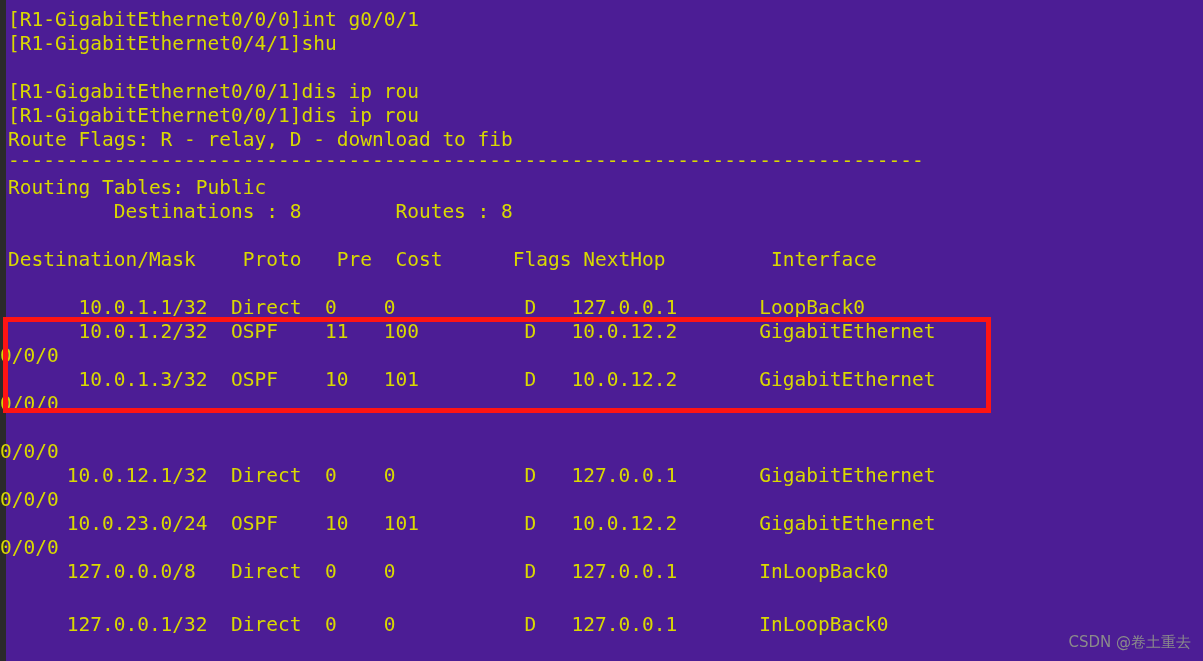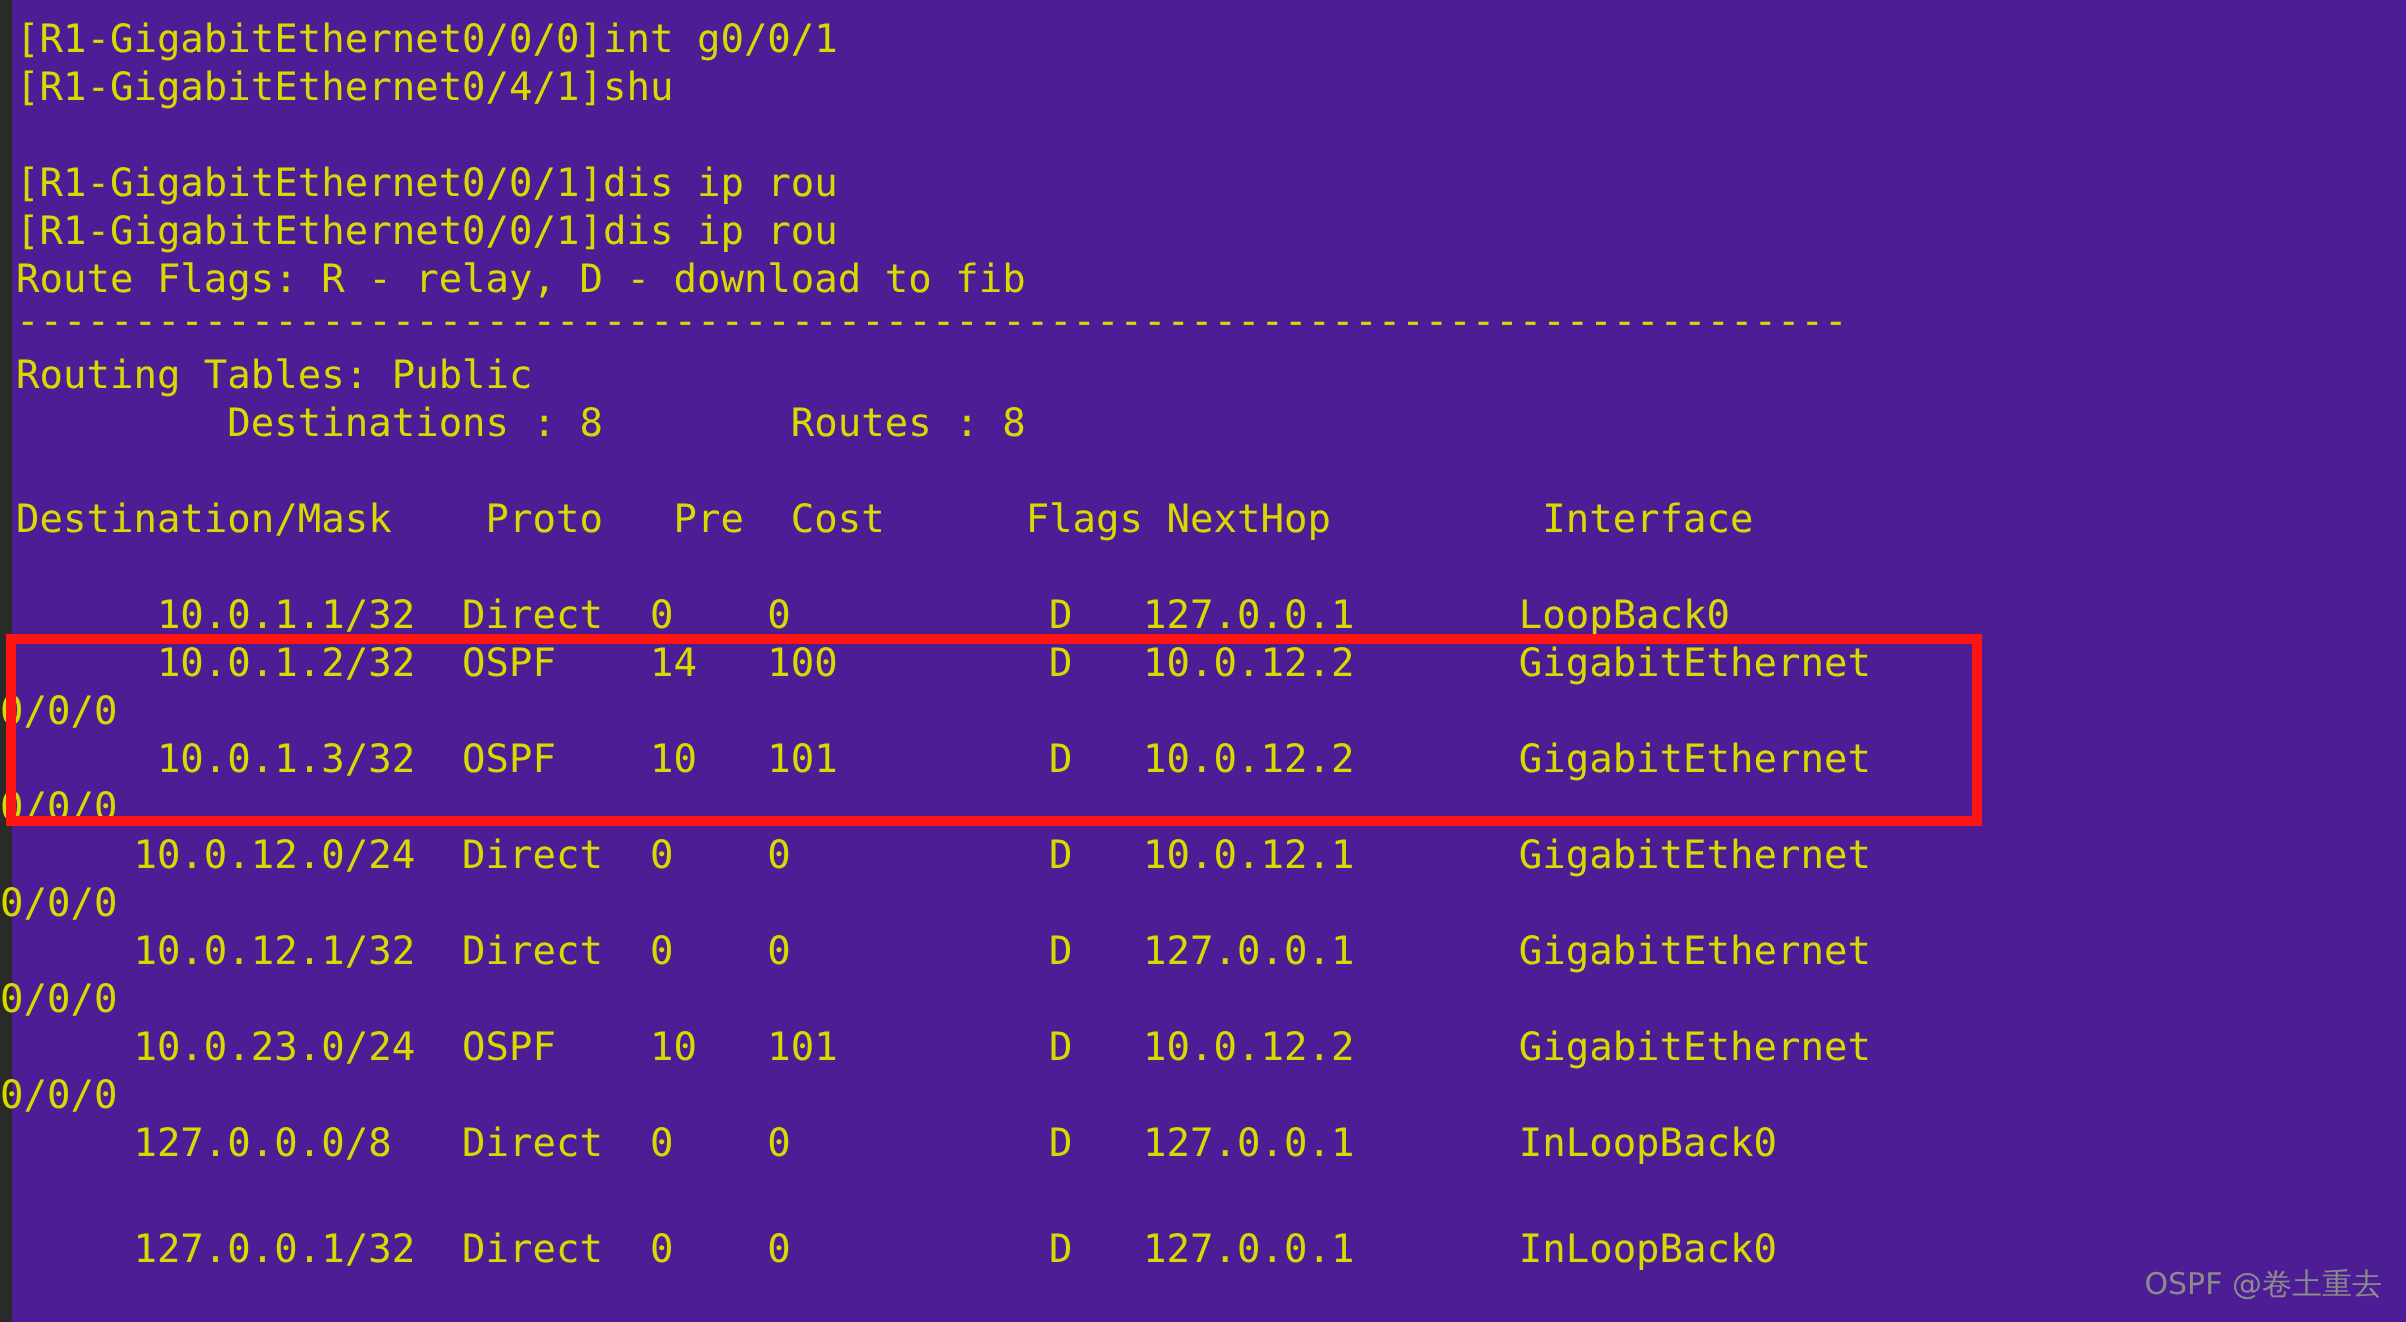--- a/index.html
+++ b/index.html
@@ -83,38 +83,37 @@
 
     <div class="line" style="top:128px">Route Flags: R - relay, D - download to fib</div>
     <div class="line" style="top:149px">------------------------------------------------------------------------------</div>
     <div class="line" style="top:176px">Routing Tables: Public</div>
     <div class="line" style="top:200px">         Destinations : 8        Routes : 8</div>
 
     <div class="line" style="top:248px">Destination/Mask    Proto   Pre  Cost      Flags NextHop         Interface</div>
 
     <div class="line" style="top:296px">      10.0.1.1/32  Direct  0    0           D   127.0.0.1       LoopBack0</div>
 
-    <div class="line" style="top:320px">      10.0.1.2/32  OSPF    14   100         D   10.0.12.2       GigabitEthernet</div>
+    <div class="line" style="top:320px">      10.0.1.2/32  OSPF    11   100         D   10.0.12.2       GigabitEthernet</div>
     <div class="line" style="top:344px;left:0px">0/0/0</div>
 
     <div class="line" style="top:368px">      10.0.1.3/32  OSPF    10   101         D   10.0.12.2       GigabitEthernet</div>
     <div class="line" style="top:392px;left:0px">0/0/0</div>
 
-    <div class="line" style="top:416px">     10.0.12.0/24  Direct  0    0           D   10.0.12.1       GigabitEthernet</div>
     <div class="line" style="top:440px;left:0px">0/0/0</div>
 
     <div class="line" style="top:464px">     10.0.12.1/32  Direct  0    0           D   127.0.0.1       GigabitEthernet</div>
     <div class="line" style="top:488px;left:0px">0/0/0</div>
 
     <div class="line" style="top:512px">     10.0.23.0/24  OSPF    10   101         D   10.0.12.2       GigabitEthernet</div>
     <div class="line" style="top:536px;left:0px">0/0/0</div>
 
     <div class="line" style="top:560px">     127.0.0.0/8   Direct  0    0           D   127.0.0.1       InLoopBack0</div>
     <div class="line" style="top:613px">     127.0.0.1/32  Direct  0    0           D   127.0.0.1       InLoopBack0</div>
 
 
   </div>
 
   <div class="red-box" style="left:3px; top:317px; width:988px; height:96px;"></div>
 
-  <div class="watermark" style="right:12px; bottom:9px;">OSPF @卷土重去</div>
+  <div class="watermark" style="right:12px; bottom:9px;">CSDN @卷土重去</div>
 
 </div>
 
 </body></html>

